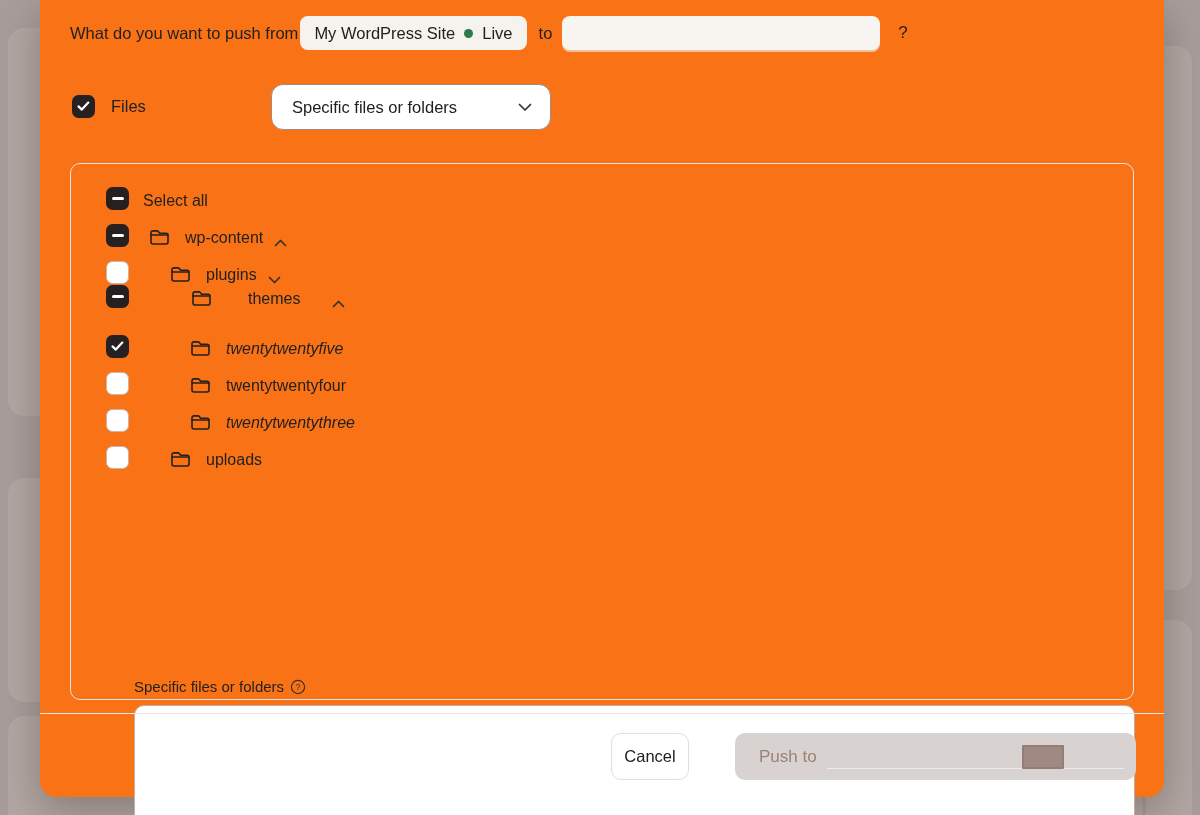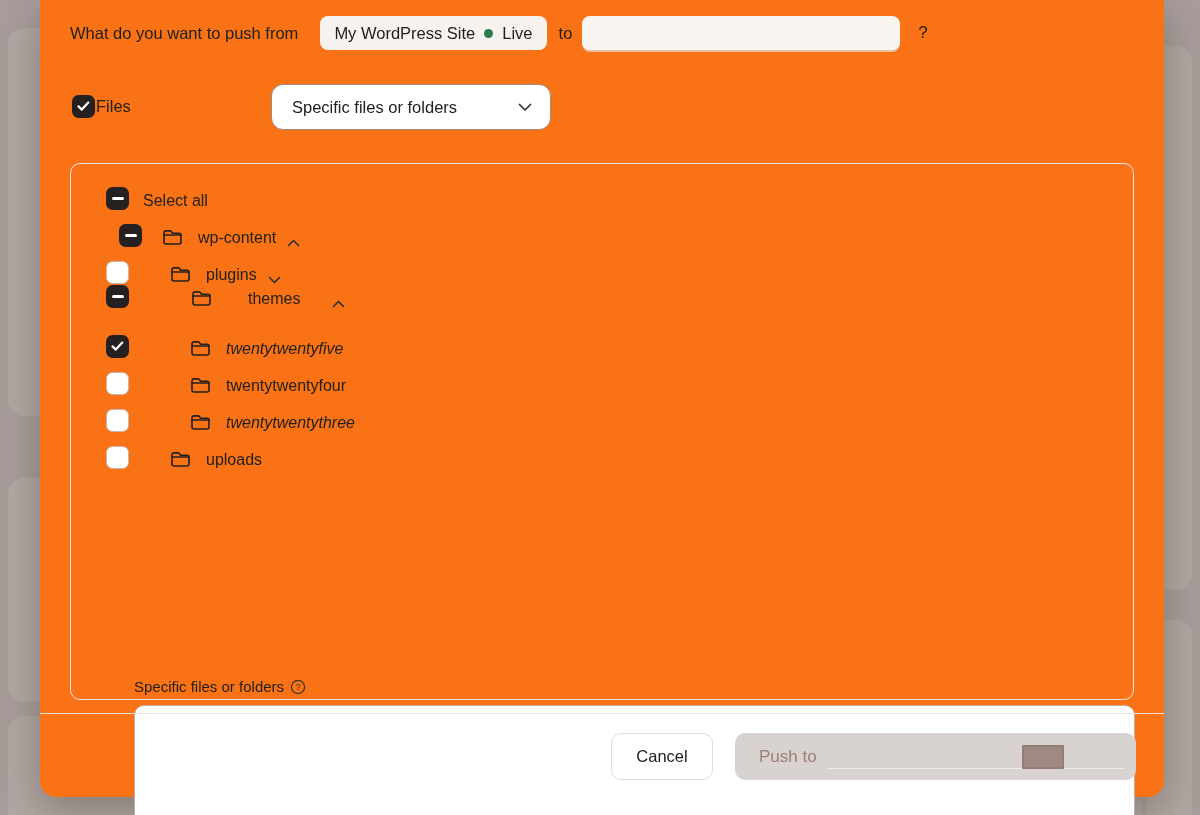--- a/index.html
+++ b/index.html
@@ -27,35 +27,35 @@
   .bg-glyph{position:absolute;width:13px;height:13px;border:2px solid #3c3734;border-radius:50%;border-top-color:transparent}
   .bg-bar{position:absolute;height:4px;background:#554e4a;border-radius:2px;opacity:.55}
 
   
   .modal{position:absolute;left:40px;top:0;width:1124px;height:797px;background:#f97316;
          border-radius:0 0 16px 16px;box-shadow:0 14px 40px rgba(66,53,47,.38)}
 
   
   .hdr{position:absolute;left:30px;top:16px;height:34px;display:flex;align-items:center;font-size:16.5px}
   .badge{display:inline-flex;align-items:center;gap:9px;background:var(--cream);border-radius:8px;
-         height:34px;padding:0 14px;margin-left:22px;white-space:nowrap}
+         height:34px;padding:0 14px;margin-left:2px;white-space:nowrap}
   .dot{width:9px;height:9px;border-radius:50%;background:var(--green);flex:none}
   .to-word{margin-left:12px}
   .badge-blank{display:inline-block;width:318px;height:34px;background:#f8f5f1;border-radius:8px;
                margin-left:10px;box-shadow:0 2px 0 rgba(233,226,219,.7)}
   .hdr-q{margin-left:18px;font-size:17px}
 
   
   .cb{width:23px;height:23px;border-radius:6.5px;flex:none;display:inline-flex;align-items:center;justify-content:center}
   .cb.dark{background:var(--cb-dark)}
   .cb.unchecked{background:#fff;border:1.5px solid var(--cb-border)}
   .cb .dash{width:12px;height:3.5px;border-radius:2px;background:#fff}
 
   
-  .files-row{position:absolute;left:32px;top:95px;display:flex;align-items:center;gap:1px;font-size:16.5px}
+  .files-row{position:absolute;left:32px;top:95px;display:flex;align-items:center;gap:16px;font-size:16.5px}
   .dropdown{position:absolute;left:231px;top:84px;width:280px;height:46px;border:1px solid var(--drop-border);
             border-radius:12px;background:#fff;display:flex;align-items:center;justify-content:space-between;
             padding:0 18px 0 20px;font-size:16.5px;cursor:pointer}
 
   
   .panel{position:absolute;left:30px;top:163px;width:1064px;height:537px;border:1px solid var(--panel-border);border-radius:10px}
   .trow{position:absolute;left:35px;height:24px;display:flex;align-items:flex-end;font-size:16px}
   .trow .icon-folder{display:inline-flex}
   .trow .tlabel{margin-left:14px;white-space:nowrap}
   .trow .chev{display:inline-flex;margin-left:11px;cursor:pointer}
@@ -63,21 +63,21 @@
 
   
   .spec-label{position:absolute;left:63px;top:514px;display:flex;align-items:center;gap:6px;font-size:15px}
   .spec-wrap{position:absolute;left:63px;top:541px;width:1001px;height:126px}
   .spec-wrap textarea{width:100%;height:100%;border:1px solid var(--ta-border);border-radius:10px;
                       resize:none;font-family:inherit;font-size:15px;padding:10px 14px;outline:none}
   .grip{position:absolute;right:4px;bottom:5px;pointer-events:none}
 
   
   .divider{position:absolute;left:0;top:713px;width:100%;height:1px;background:var(--divider)}
-  .btn-cancel{position:absolute;left:571px;top:733px;width:102px;height:47px;background:#fff;
+  .btn-cancel{position:absolute;left:571px;top:733px;width:78px;height:47px;background:#fff;
               border:1px solid #e5ddd8;border-radius:10px;font-size:16.5px;font-family:inherit;
               color:var(--ink);cursor:pointer}
   .btn-push{position:absolute;left:695px;top:733px;width:401px;height:47px;background:var(--push-bg);
             border:none;border-radius:10px;font-size:17px;font-family:inherit;color:var(--push-ink);
             text-align:left;padding-left:24px;cursor:default;display:flex;align-items:center}
   .push-line{position:absolute;left:92px;right:12px;bottom:11px;height:1px;background:rgba(255,255,255,.6)}
   .push-redact{position:absolute;left:287px;top:12px;width:42px;height:24px;background:var(--redact);
                border:2px solid #937d78;border-radius:1px}
 </style>
 </head>
@@ -132,21 +132,21 @@
   </div>
 
   <div class="panel">
     <div id="tree-rows">
         <div class="trow" style="top: 22px;">
           <span class="cb dark">
             <span class="dash"></span>
           </span>
           <span class="tlabel ml-sa">Select all</span>
         </div>
-        <div class="trow" style="top: 59px; margin-left: 13px;">
+        <div class="trow" style="top: 59px;">
           <span class="cb dark">
             <span class="dash"></span>
           </span>
           <span class="icon-folder ml1">
             <svg width="23" height="21" viewBox="0 0 24 22">
               <path d="M3.1 9.4 V7.1 a2 2 0 0 1 2-2 h4.5 a1.4 1.4 0 0 1 1.1 .55 l1 1.35 a1.4 1.4 0 0 0 1.1 .55 h6.1 a2 2 0 0 1 2 2 v-.15" fill="none" stroke="#24211f" stroke-width="1.7" stroke-linecap="round" stroke-linejoin="round"></path>
               <path d="M3.1 9.4 h17.8 v7.4 a2 2 0 0 1 -2 2 H5.1 a2 2 0 0 1 -2 -2 z" fill="none" stroke="#24211f" stroke-width="1.7" stroke-linejoin="round"></path>
             </svg>
           </span>
           <span class="tlabel">wp-content</span>

